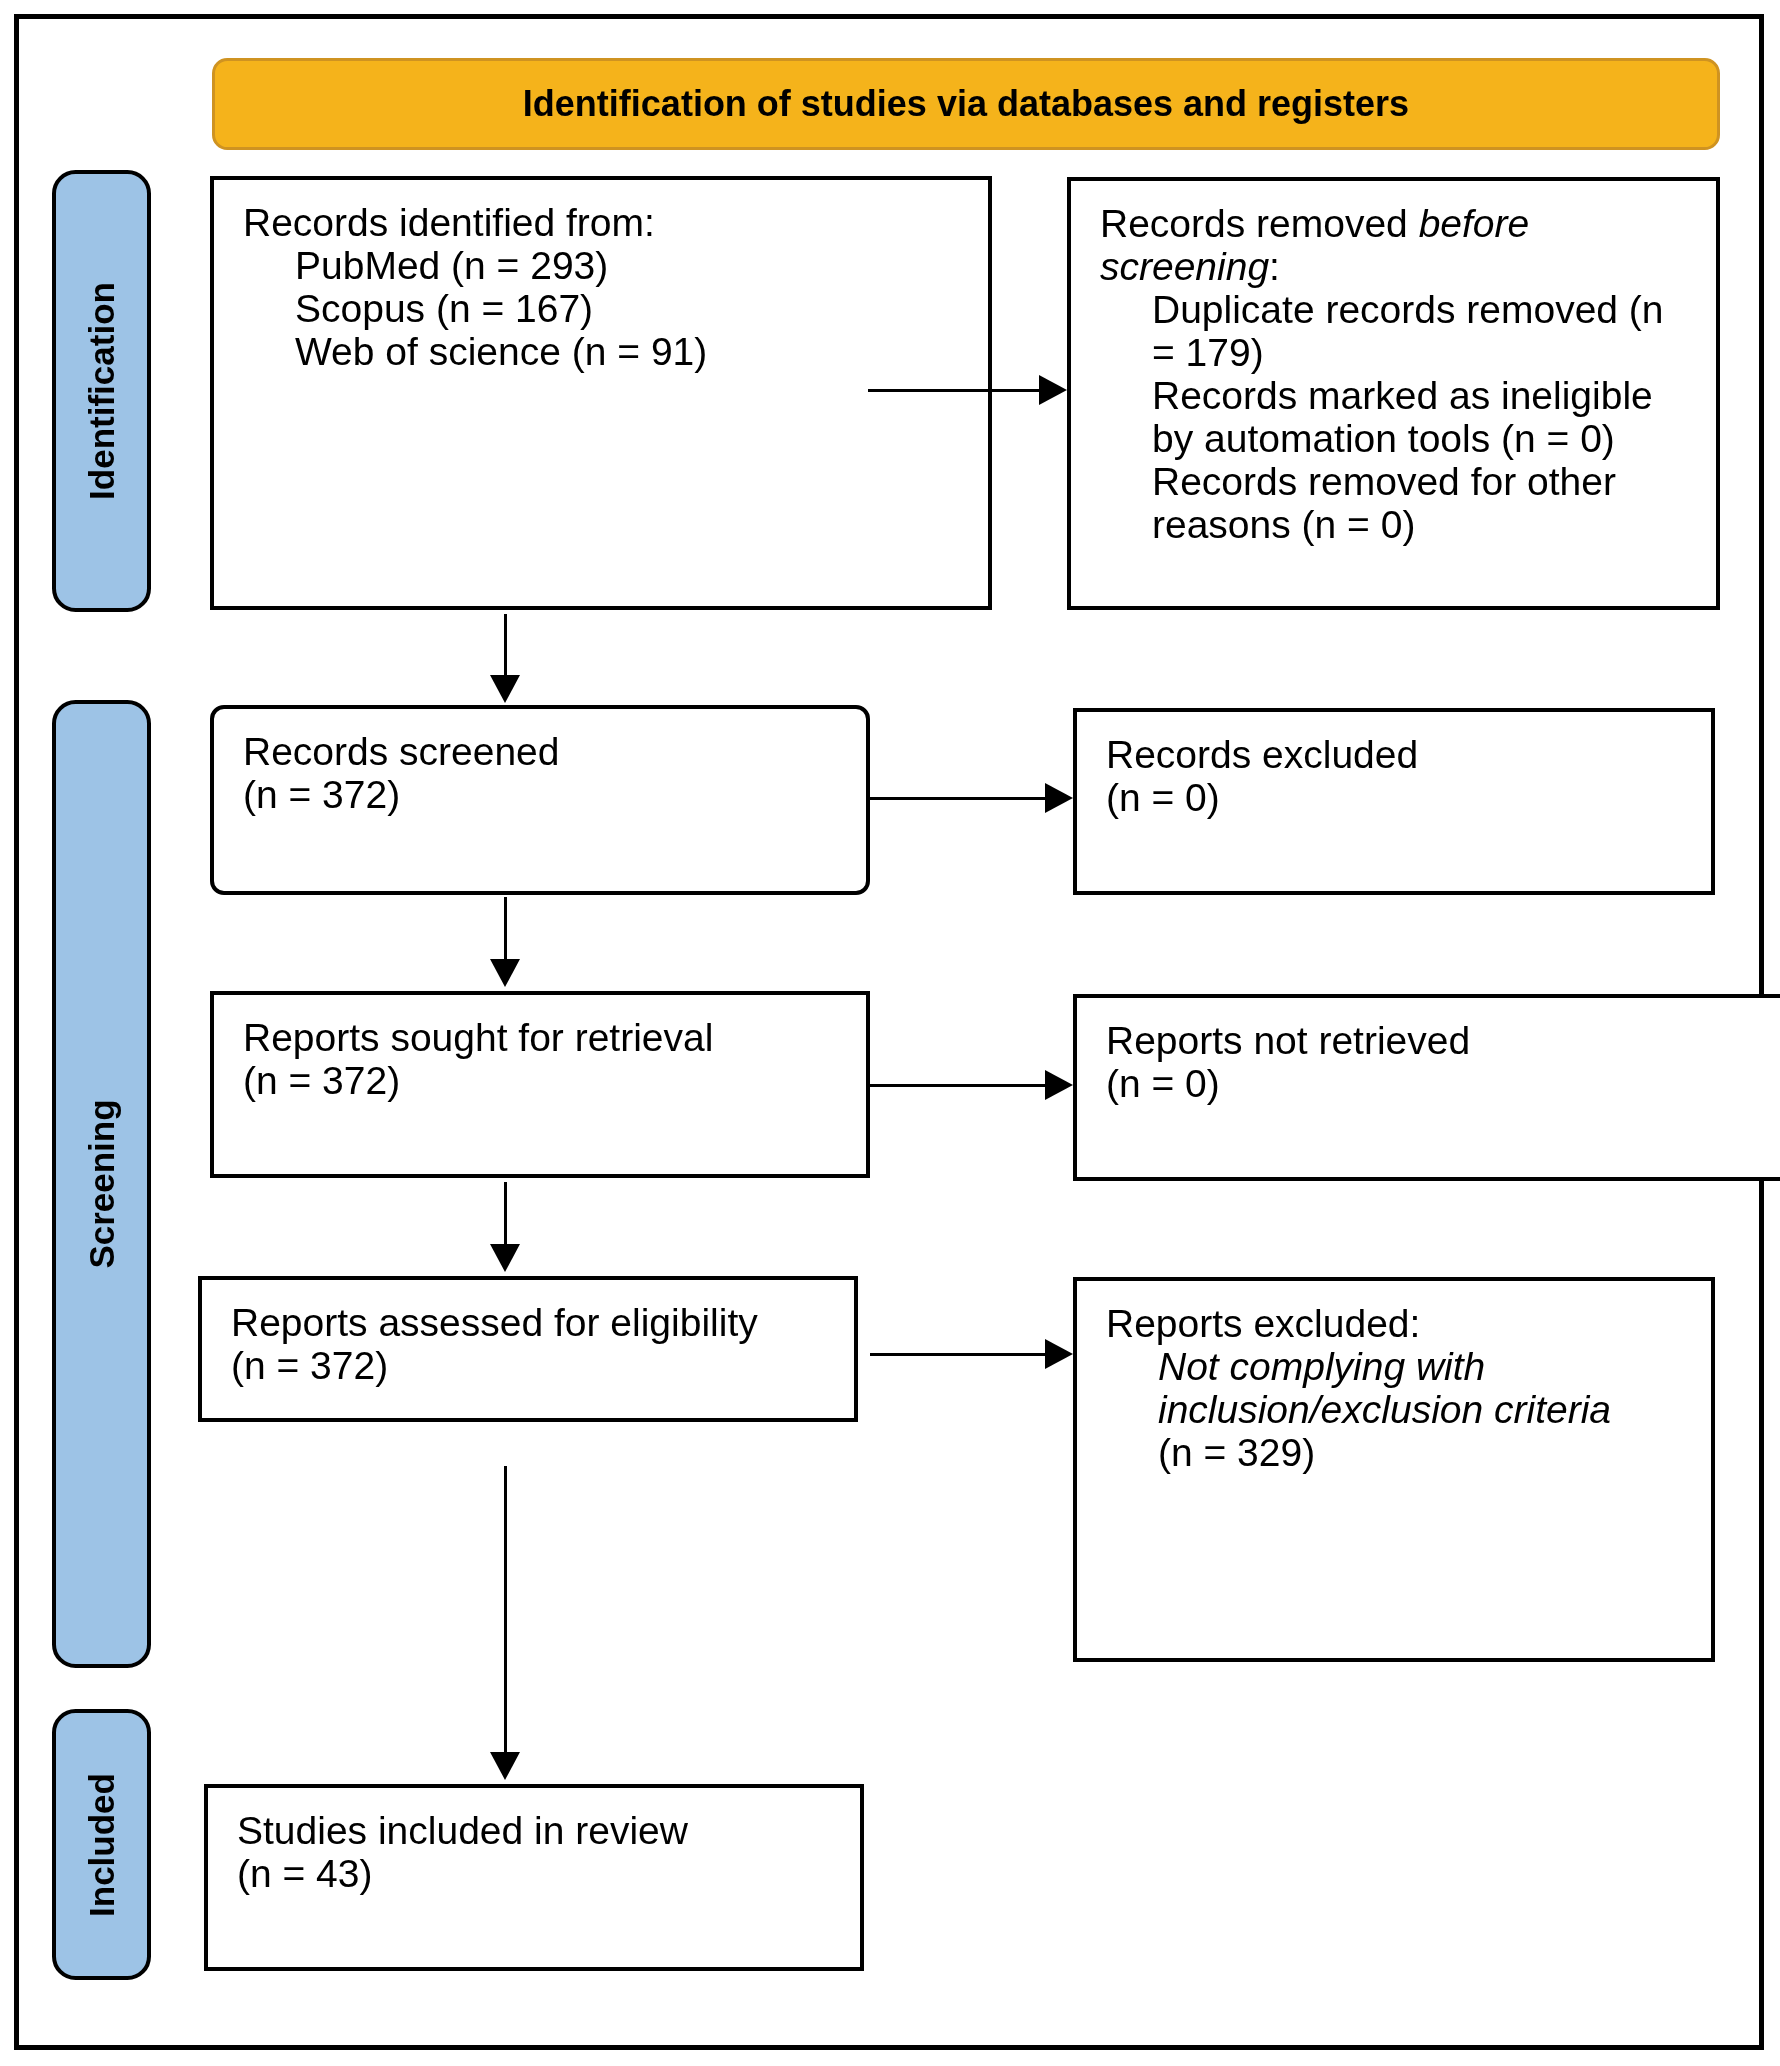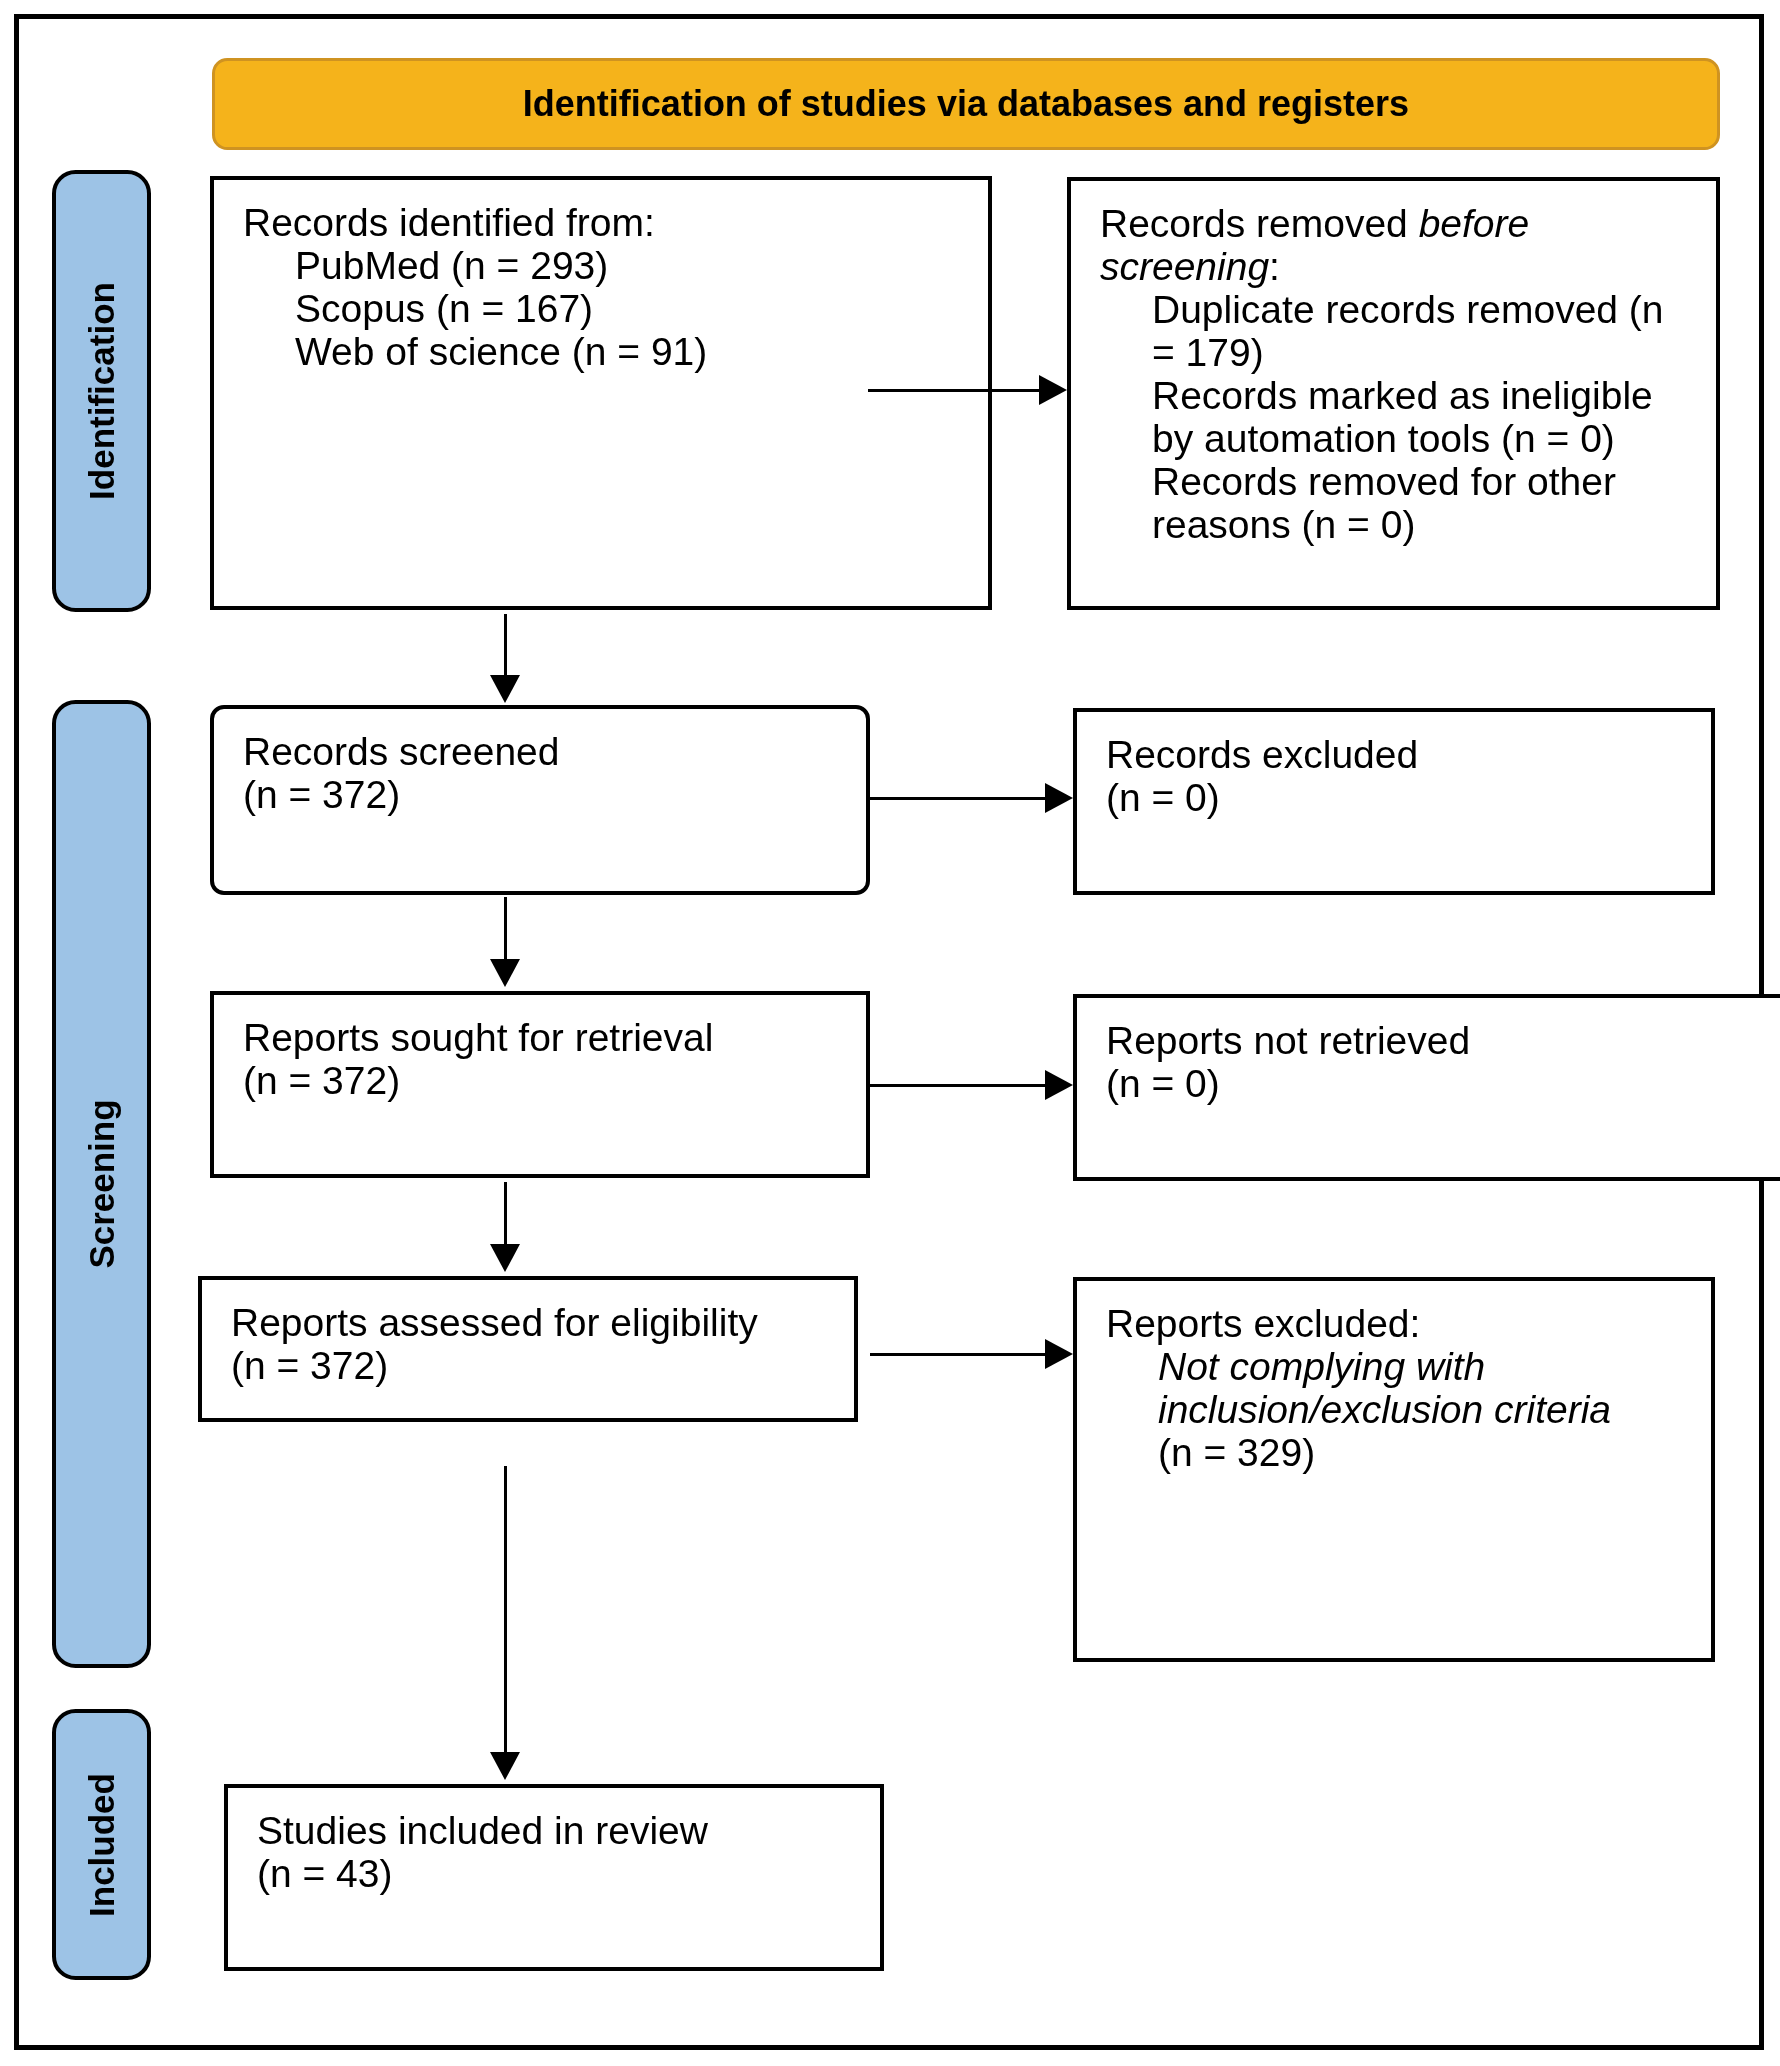--- a/index.html
+++ b/index.html
@@ -55,21 +55,21 @@
   }
   .box .indent{padding-left:52px;}
   #box-records-identified{left:210px;top:176px;width:782px;height:434px;}
   #box-records-removed{left:1067px;top:177px;width:653px;height:433px;}
   #box-records-screened{left:210px;top:705px;width:660px;height:190px;border-radius:14px;}
   #box-records-excluded{left:1073px;top:708px;width:642px;height:187px;}
   #box-reports-sought{left:210px;top:991px;width:660px;height:187px;}
   #box-reports-not-retrieved{left:1073px;top:994px;width:760px;height:187px;}
   #box-reports-assessed{left:198px;top:1276px;width:660px;height:146px;}
   #box-reports-excluded{left:1073px;top:1277px;width:642px;height:385px;}
-  #box-studies-included{left:224px;top:1784px;width:660px;height:187px;}
+  #box-studies-included{left:204px;top:1784px;width:660px;height:187px;}
   .italic{font-style:italic;}
   
   .varrow{position:absolute;width:31px;}
   .varrow .line{position:absolute;left:14px;top:0;width:2.8px;height:calc(100% - 26px);background:var(--ink);}
   .varrow .head{position:absolute;bottom:0;left:0;width:0;height:0;
     border-left:15.3px solid transparent;border-right:15.3px solid transparent;border-top:28px solid var(--ink);}
   #v-arrow-1{left:490px;top:614px;height:89px;}
   #v-arrow-2{left:490px;top:897px;height:90px;}
   #v-arrow-3{left:490px;top:1182px;height:90px;}
   #v-arrow-4{left:490px;top:1466px;height:314px;}

